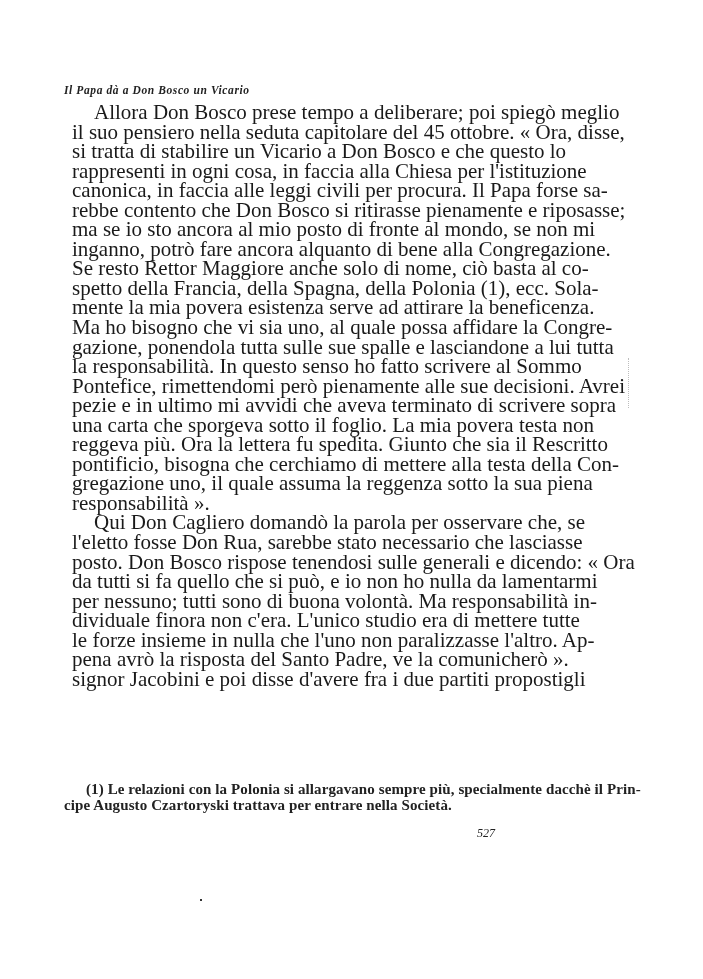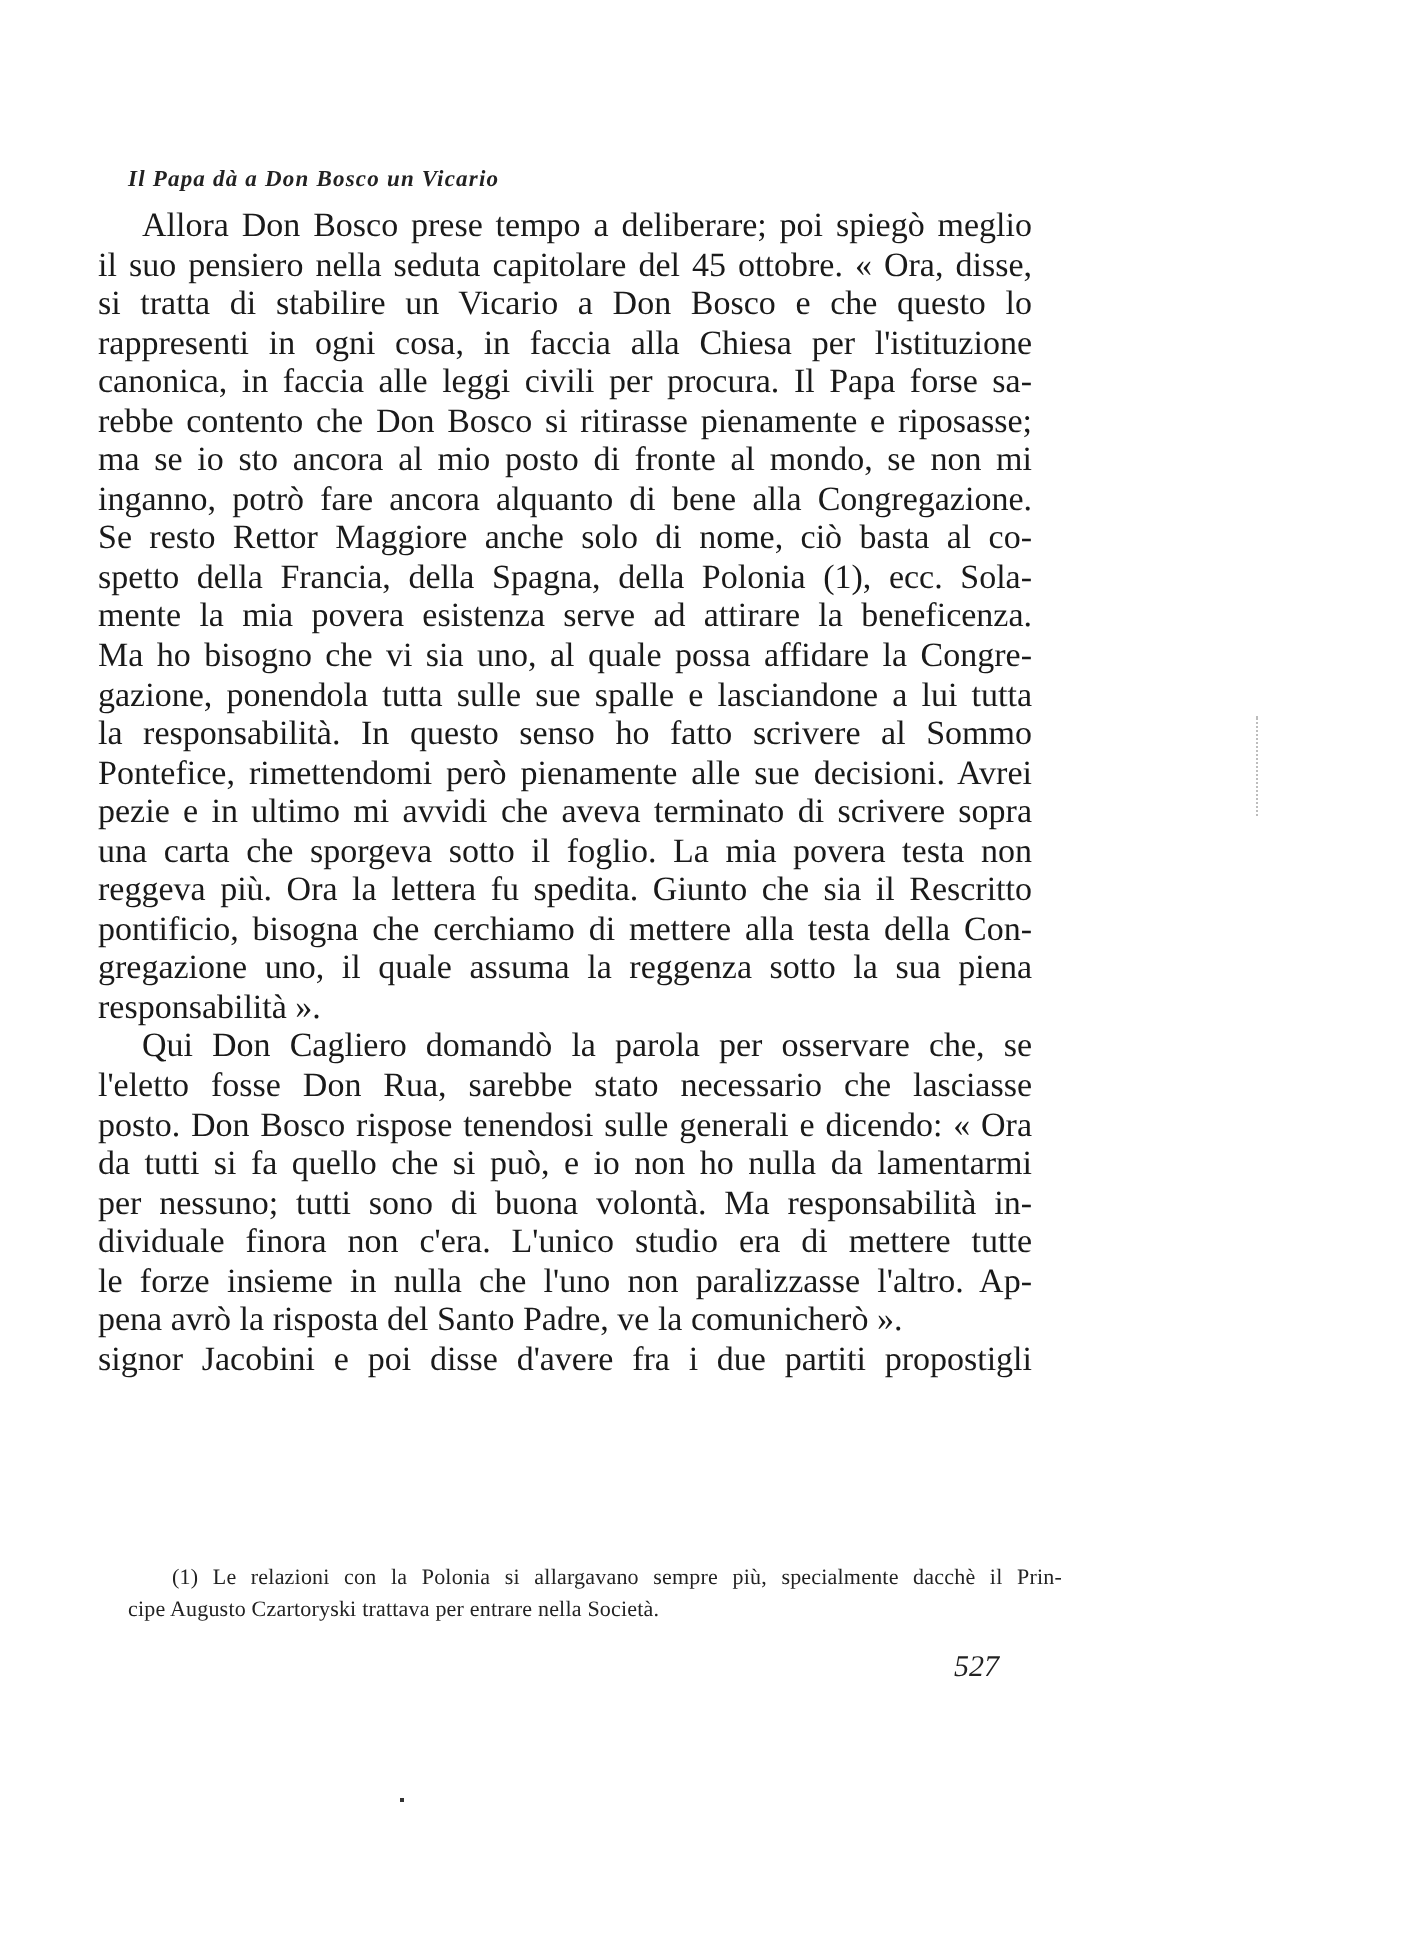--- a/index.html
+++ b/index.html
@@ -7,38 +7,38 @@
     width: 703px; height: 979px; position: relative; overflow: hidden;
     font-family: "Liberation Serif", "DejaVu Serif", serif;
     color: #1a1a1a;
   }
   .running-head {
     position: absolute; left: 64px; width: 467px; top: 84px;
     text-align: left; font-style: italic; font-weight: bold;
     font-size: 11.5px; letter-spacing: 0.6px; color: #222;
   }
   .body-text {
-    position: absolute; left: 49px; top: 103px; width: 467px;
-    font-size: 17px; line-height: 19.55px;
+    position: absolute; left: 72px; top: 103px; width: 467px;
+    font-size: 21px; line-height: 19.55px;
     text-align: justify; hyphens: none;
   }
   .body-text p { margin: 0; text-indent: 22px; }
   .line { display: block; text-align: justify; text-align-last: justify; white-space: nowrap; }
   .line.last { text-align-last: left; }
   .footnote {
     position: absolute; left: 64px; top: 781px; width: 467px;
-    font-size: 11px; line-height: 16px; font-weight: normal; color: #222;
+    font-size: 15px; line-height: 16px; font-weight: bold; color: #222;
     letter-spacing: 0.1px;
   }
   .fn-line { display: block; text-align: justify; text-align-last: justify; white-space: nowrap; }
   .fn-line.first { padding-left: 22px; }
   .fn-line.last { text-align-last: left; }
   .page-number {
     position: absolute; left: 477px; top: 826px;
-    font-style: italic; font-size: 15px; color: #222;
+    font-style: italic; font-size: 12px; color: #222;
   }
   .scan-mark {
     position: absolute; left: 628px; top: 358px; width: 1px; height: 50px;
     border-left: 1px dotted #bdbdbd;
   }
   .scan-dot {
     position: absolute; left: 200px; top: 899px; width: 2px; height: 2px; background: #333;
   }
 </style>
 </head>

